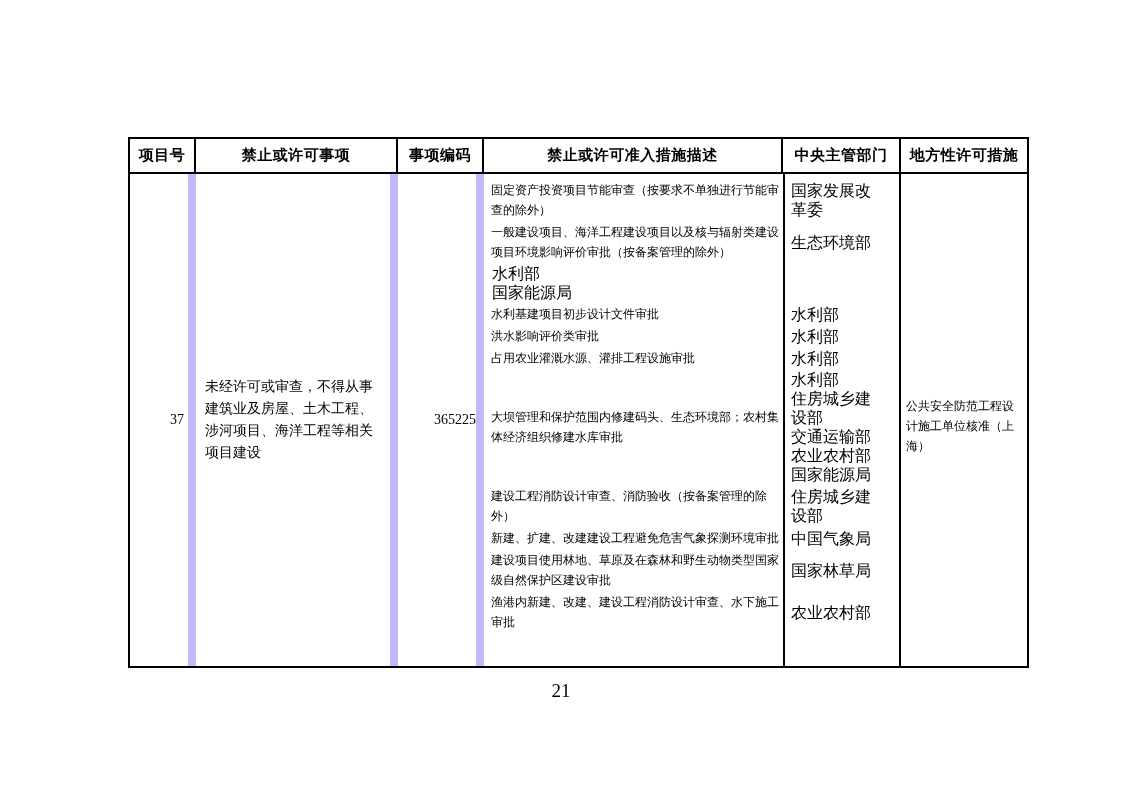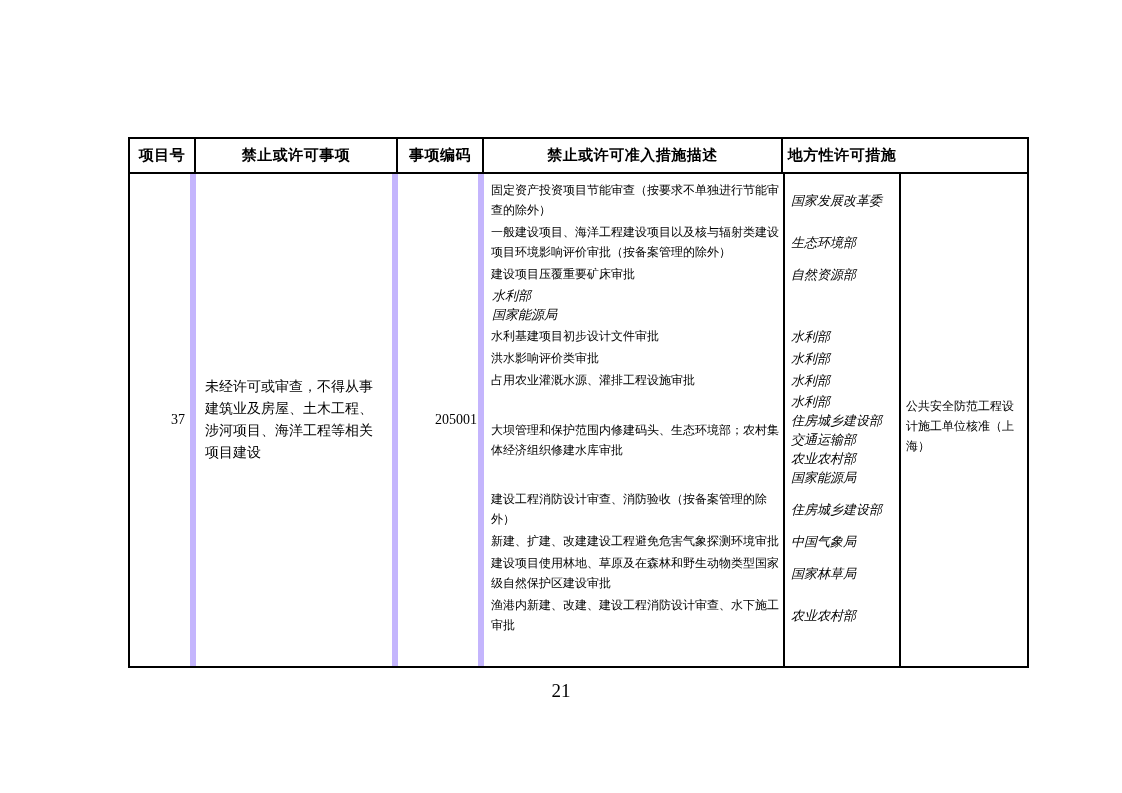--- a/index.html
+++ b/index.html
@@ -36,21 +36,21 @@
     letter-spacing: 0.5px;
   }
   .th:last-child { border-right: none; }
   
   .tbody {
     display: grid;
     grid-template-columns: 66px 202px 86px 417px 1fr;
     height: 492px;
   }
   .td {
-    border-right: 6px solid #c4b5fd;
+    border-right: 8px solid #c4b5fd;
     display: flex; align-items: center;
     font-size: 14px;
   }
   .td:last-child { border-right: none; margin-top: 12px; }
   .td.center { justify-content: center; padding-left: 36px; }
   .cell-item {
     padding: 0 9px;
     line-height: 22px;
     text-align: left;
   }
@@ -82,24 +82,23 @@
   .mdesc {
     width: 299px;
     flex: 0 0 299px;
     padding: 1px 3px 1px 7px;
     font-size: 12px;
     line-height: 20px;
   }
   .mdept {
     flex: 1;
     padding: 1px 15px 1px 8px;
-    font-size: 13px;
+    font-size: 16px;
     line-height: 19px;
     white-space: pre-line;
-    font-style: italic;
   }
   
   .pageno {
     position: absolute;
     left: 0; right: 0;
     top: 672px;
     text-align: center;
     font-size: 19px;
     margin-top: 8px;
   }
@@ -109,41 +108,38 @@
 
 <div class="page">
 
   <div class="tbl">
 
     <div class="thead">
       <div class="th">项目号</div>
       <div class="th">禁止或许可事项</div>
       <div class="th">事项编码</div>
       <div class="th">禁止或许可准入措施描述</div>
+      <div class="th">中央主管部门</div>
       <div class="th">地方性许可措施</div>
     </div>
 
     <div class="tbody">
       <div class="td center">37</div>
       <div class="td">
         <div class="cell-item">未经许可或审查，不得从事建筑业及房屋、土木工程、涉河项目、海洋工程等相关项目建设</div>
       </div>
-      <div class="td center">205001</div>
+      <div class="td center">365225</div>
       <div class="cell45" id="measures">
           <div class="mrow">
             <div class="mdesc">固定资产投资项目节能审查（按要求不单独进行节能审查的除外）</div>
             <div class="mdept">国家发展改革委</div>
           </div>
           <div class="mrow">
             <div class="mdesc">一般建设项目、海洋工程建设项目以及核与辐射类建设项目环境影响评价审批（按备案管理的除外）</div>
             <div class="mdept">生态环境部</div>
-          </div>
-          <div class="mrow">
-            <div class="mdesc">建设项目压覆重要矿床审批</div>
-            <div class="mdept">自然资源部</div>
           </div>
           <div class="mrow">
             <div class="mdept">水利部
 国家能源局</div>
           </div>
           <div class="mrow">
             <div class="mdesc">水利基建项目初步设计文件审批</div>
             <div class="mdept">水利部</div>
           </div>
           <div class="mrow">

